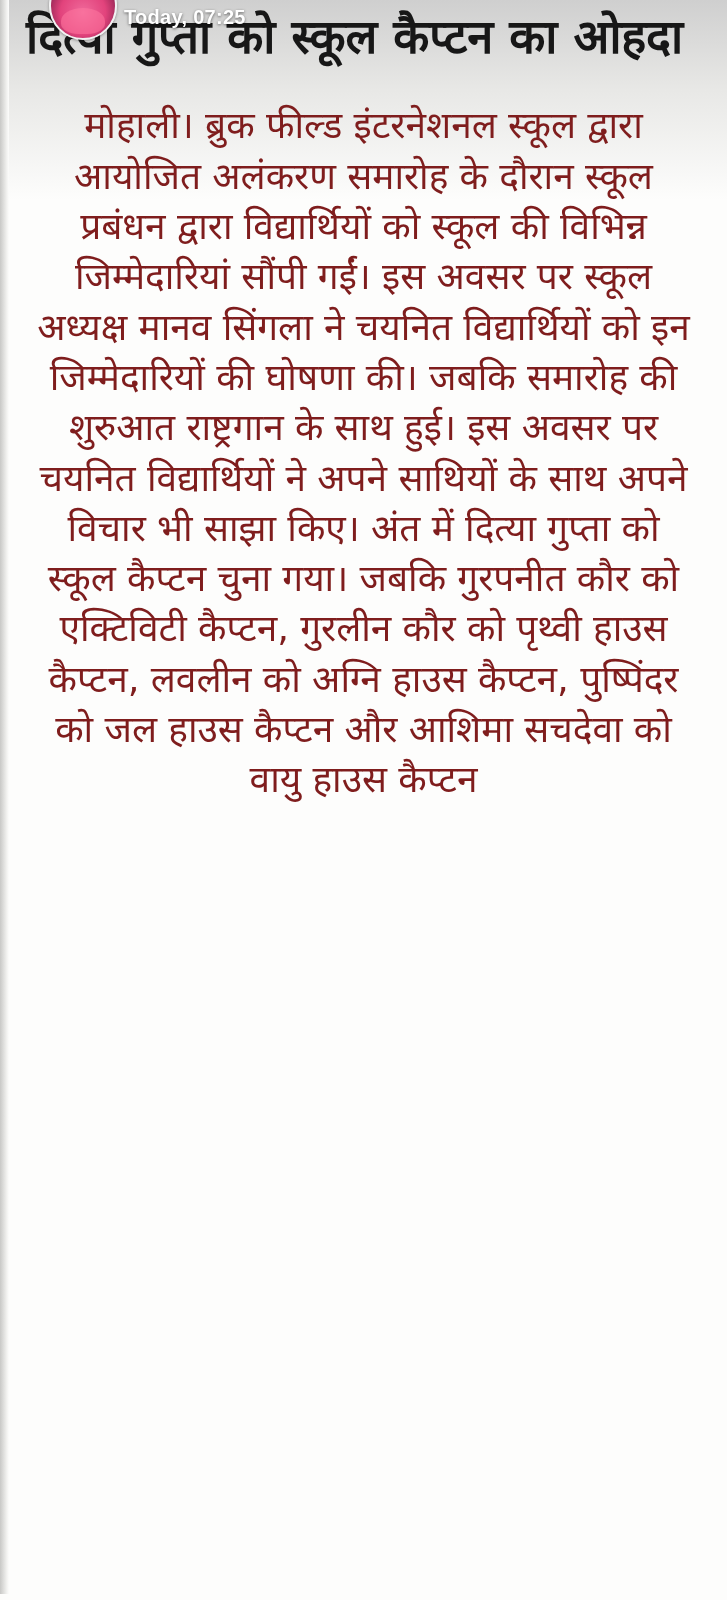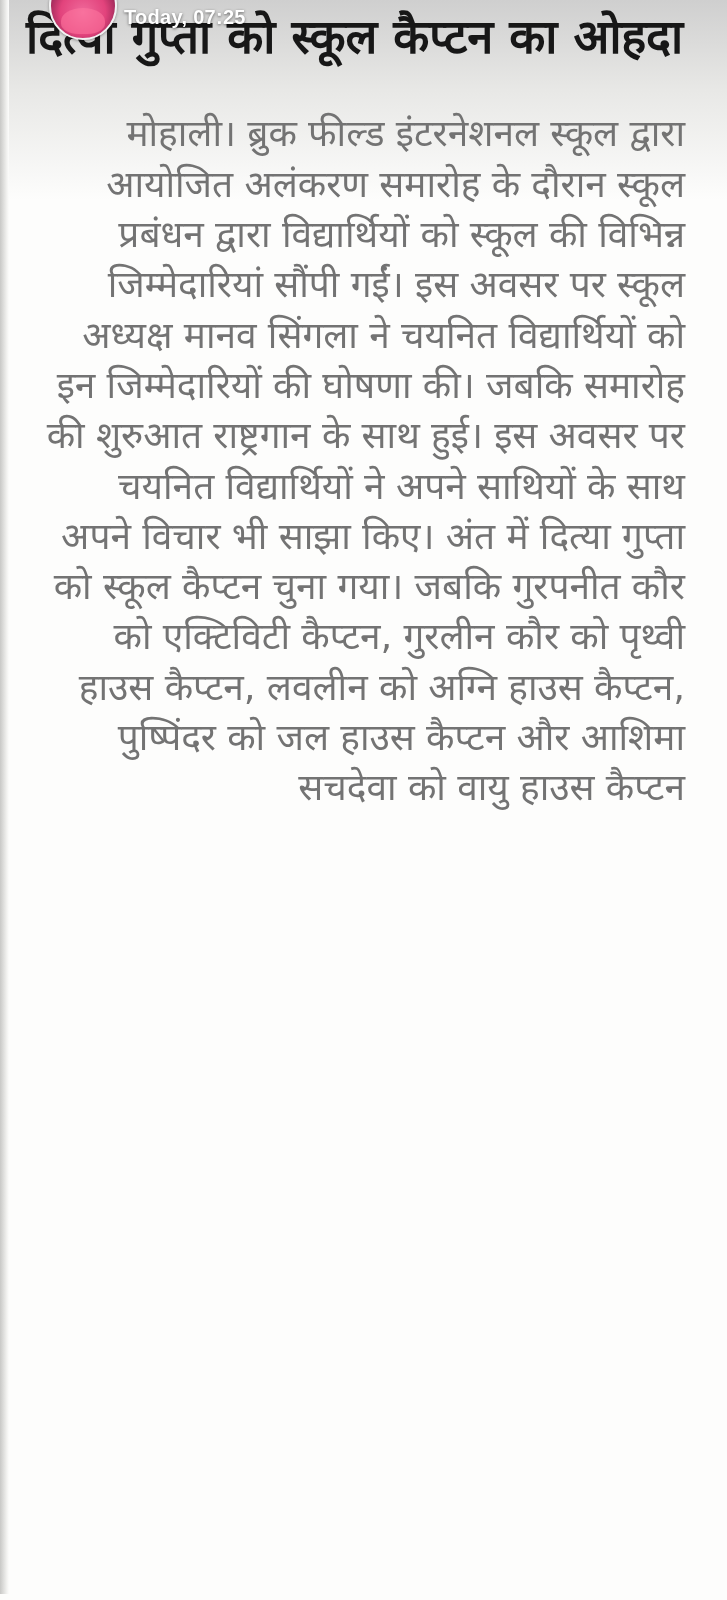--- a/index.html
+++ b/index.html
@@ -60,24 +60,24 @@
     margin: 0;
     padding-top: 8px;
     letter-spacing: -0.2px;
   }
 
   .article-body {
     font-family: "DejaVu Sans", sans-serif;
     font-weight: 400;
     font-size: 37px;
     line-height: 1.36;
-    color: #737373;
-    margin: 16px;
+    color: #7f1d1d;
+    margin: 8px;
     padding-top: 28px;
-    text-align: right;
+    text-align: center;
     word-spacing: -0.5px;
   }
 
   
   .story-overlay {
     position: absolute;
     top: 0;
     left: 0;
     width: 100%;
     height: 44px;

